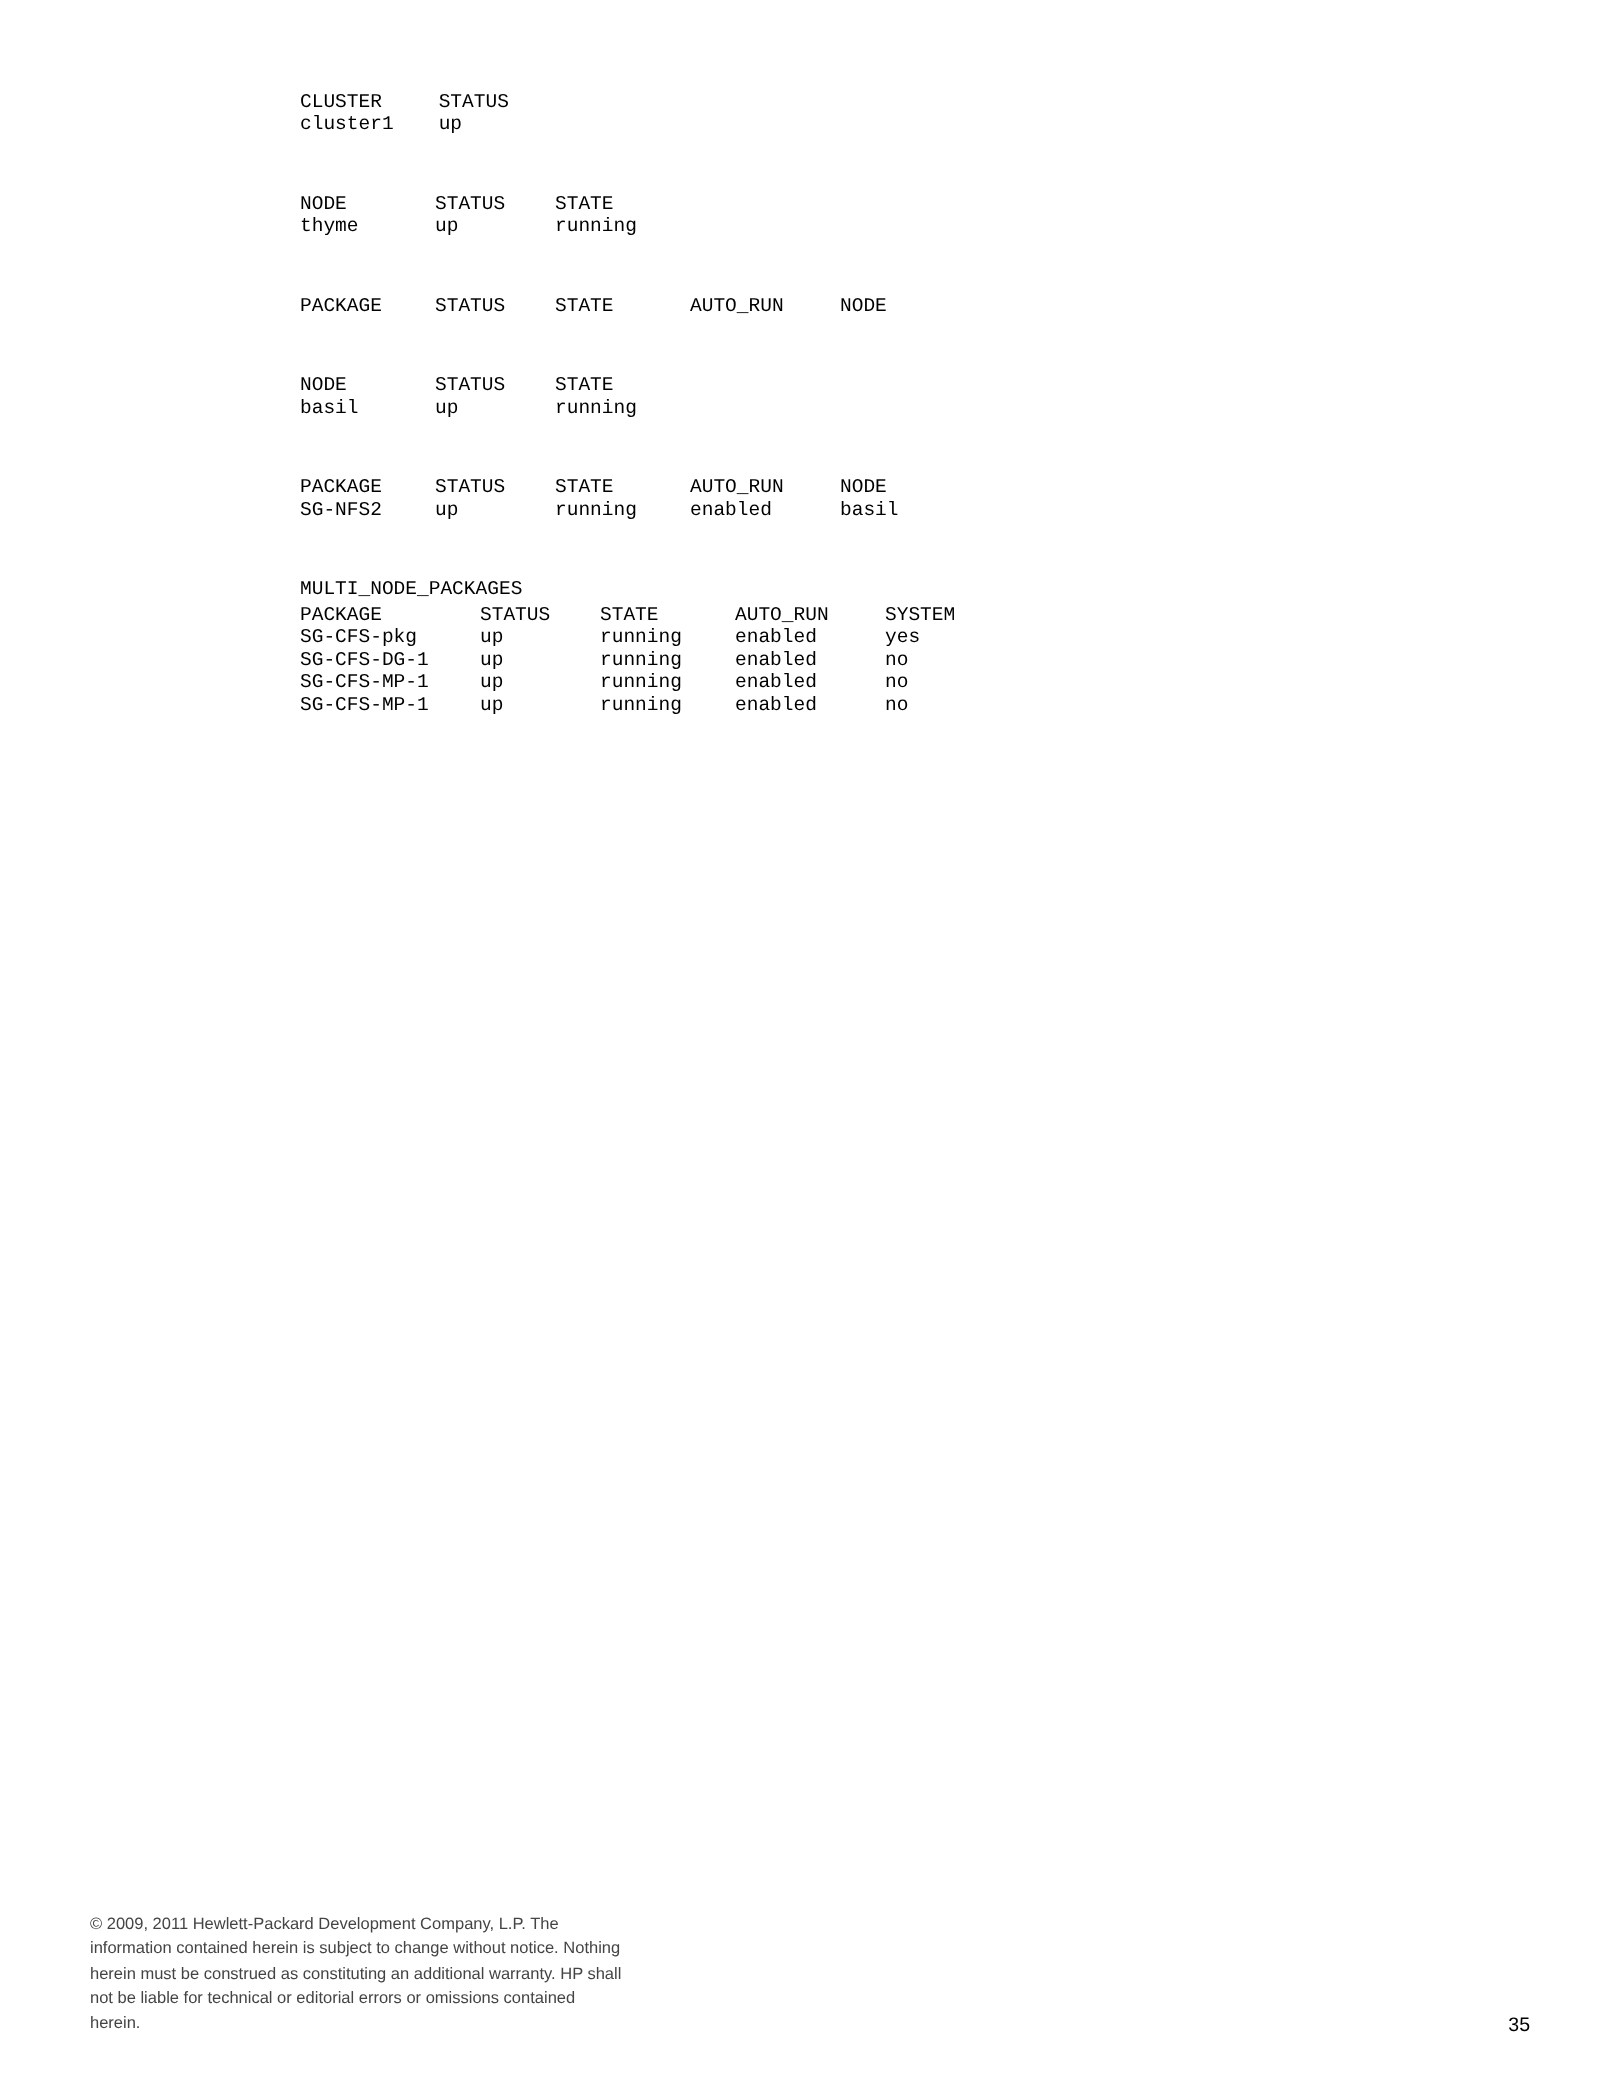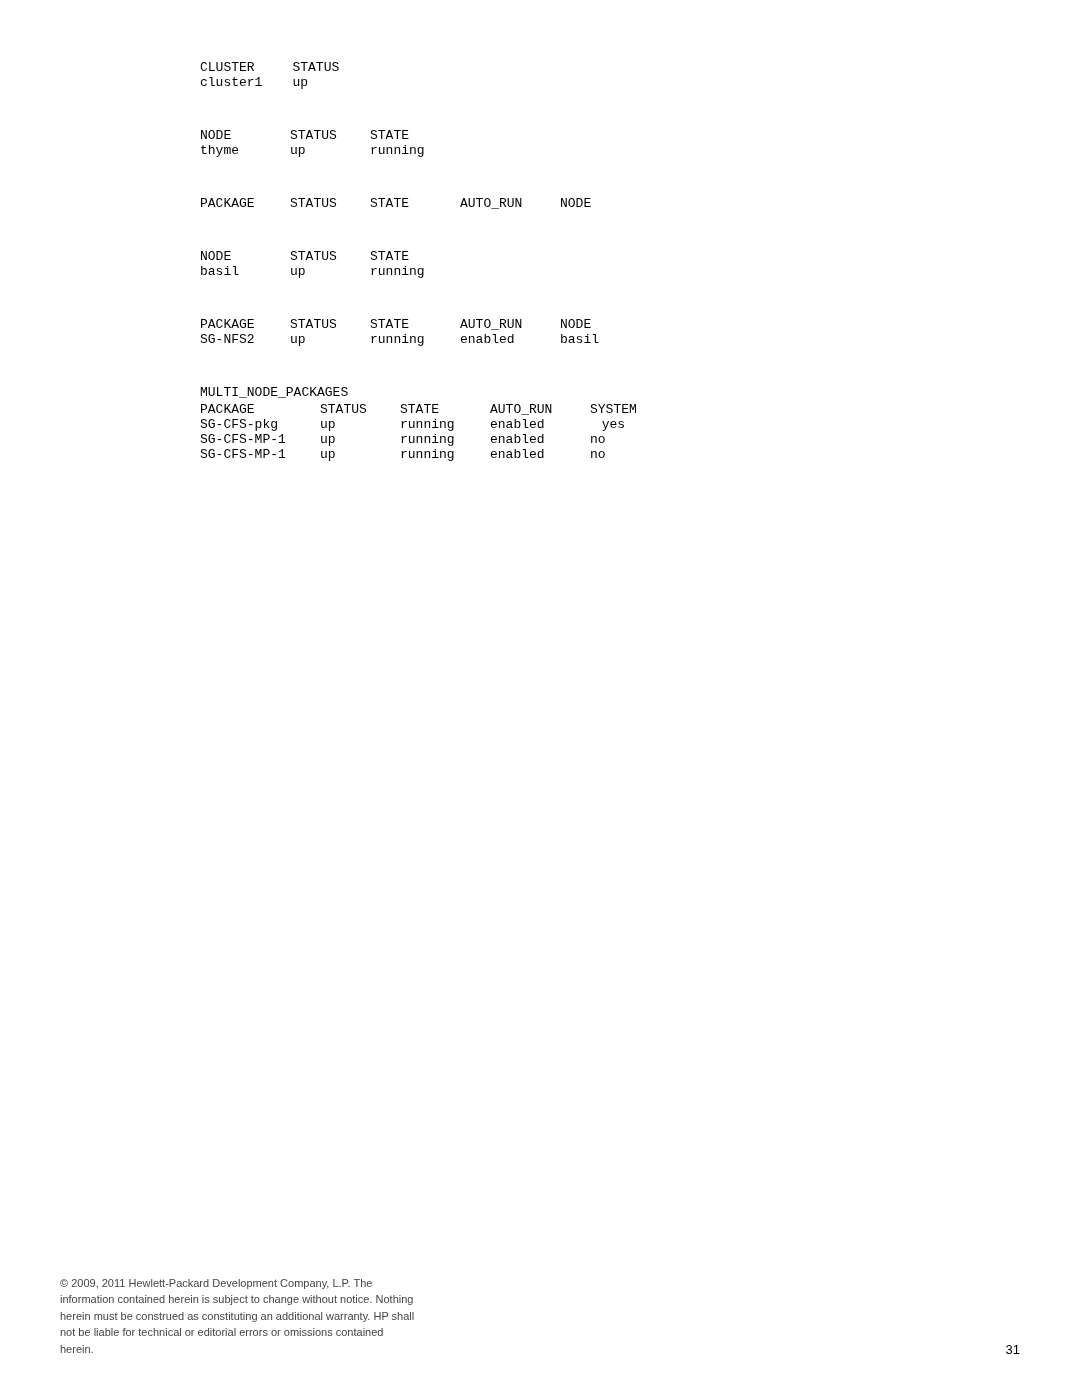--- a/index.html
+++ b/index.html
@@ -194,21 +194,28 @@
         <div class="col col-state">STATE</div>
         <div class="col col-autorun">AUTO_RUN</div>
         <div class="col col-system">SYSTEM</div>
       </div>
 
     <div class="table-row">
           <div class="col" style="min-width: 120px; margin-left: 16px;">SG-CFS-pkg</div>
           <div class="col" style="min-width: 80px;">up</div>
           <div class="col" style="min-width: 90px;">running</div>
           <div class="col" style="min-width: 100px;">enabled</div>
-          <div class="col" style="min-width: 60px; text-align: center;">yes</div>
+          <div class="col" style="min-width: 60px;">yes</div>
+        </div>
+        <div class="table-row">
+          <div class="col" style="min-width: 120px;">SG-CFS-DG-1</div>
+          <div class="col" style="min-width: 80px;">up</div>
+          <div class="col" style="min-width: 90px;">running</div>
+          <div class="col" style="min-width: 100px;">enabled</div>
+          <div class="col" style="min-width: 60px;">no</div>
         </div>
         <div class="table-row">
           <div class="col" style="min-width: 120px;">SG-CFS-MP-1</div>
           <div class="col" style="min-width: 80px;">up</div>
           <div class="col" style="min-width: 90px;">running</div>
           <div class="col" style="min-width: 100px;">enabled</div>
           <div class="col" style="min-width: 60px;">no</div>
         </div>
         <div class="table-row">
           <div class="col" style="min-width: 120px;">SG-CFS-MP-1</div>
@@ -219,13 +226,13 @@
         </div>
       </div>
   </div>
 
 </div>
 
 <div class="footer">
   <span>© 2009, 2011 Hewlett-Packard Development Company, L.P. The information contained herein is subject to change without notice. Nothing herein must be construed as constituting an additional warranty. HP shall not be liable for technical or editorial errors or omissions contained herein.</span>
 </div>
 
-<div class="page-number">31</div>
+<div class="page-number">35</div>
 
 </body></html>

